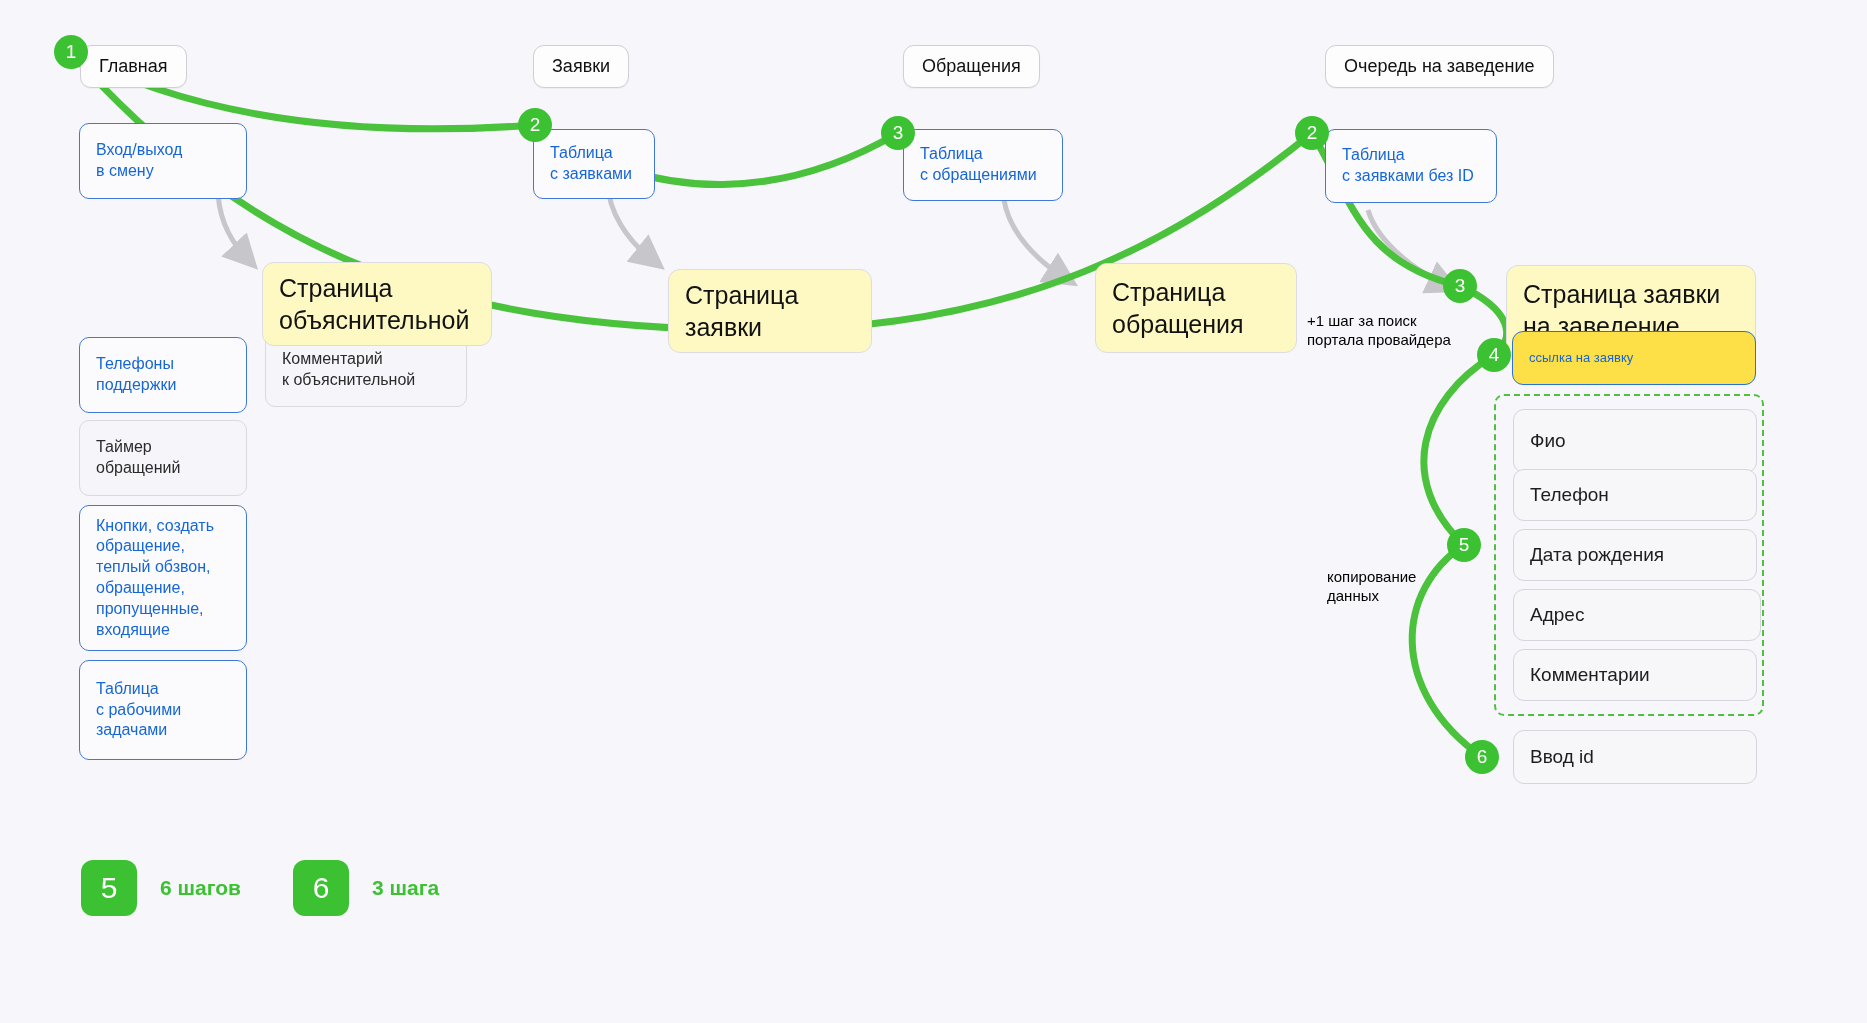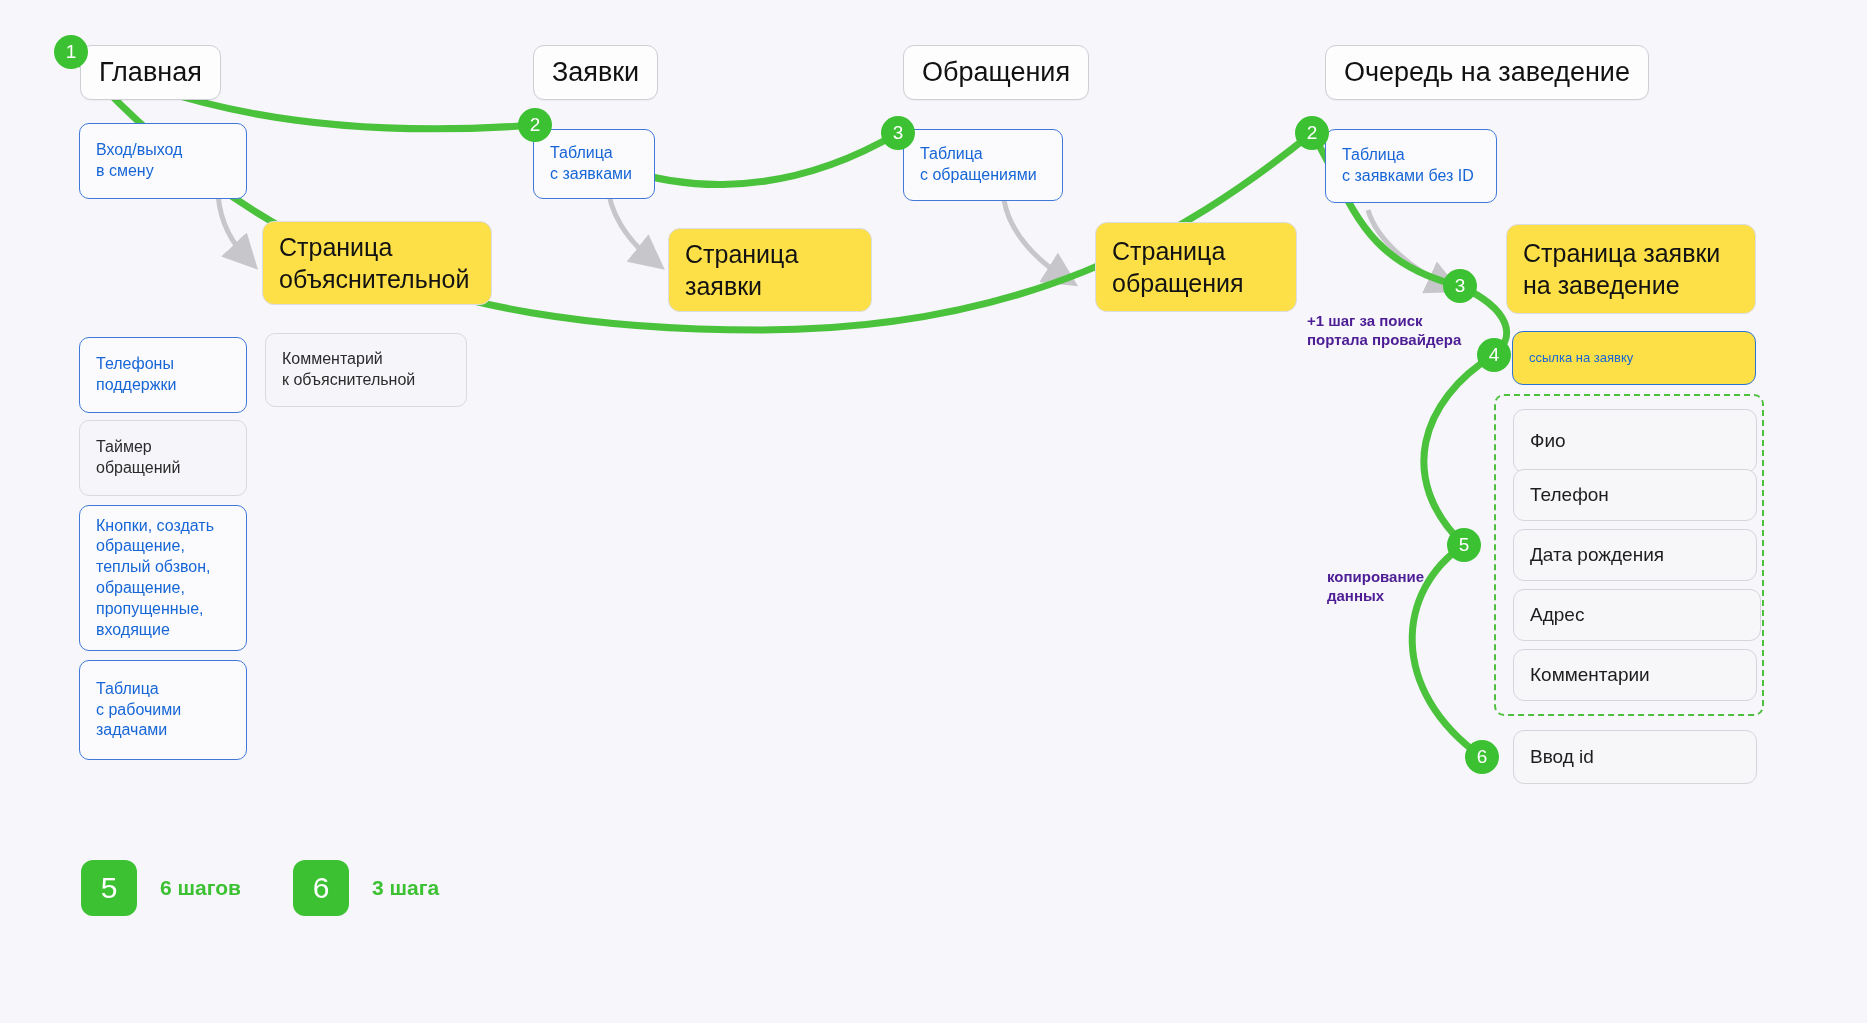--- a/index.html
+++ b/index.html
@@ -32,32 +32,33 @@
     padding: 10px 16px;
     line-height: 1.3;
     white-space: pre-line;
   }
   
   .chip {
     background: #fdfdfe;
     border: 1px solid #cfcfd6;
     border-radius: 11px;
     color: #111111;
-    font-size: 27px;
+    font-size: 18px;
     padding: 9px 18px;
     justify-content: flex-end;
     box-shadow: 0 1px 1px rgba(0,0,0,0.04);
   }
   
   .page {
-    background: #fde047;
+    background: #fef9c3;
     border: 1px solid #dcdce1;
     border-radius: 12px;
     color: #121212;
     font-size: 25px;
+    margin-top: 41px;
   }
   
   .blue {
     background: #fbfbfe;
     border: 1px solid #3f78d8;
     border-radius: 10px;
     color: #1766d6;
     font-size: 16px;
   }
   
@@ -98,25 +99,25 @@
     color: #ffffff;
     font-size: 19px;
     display: flex;
     align-items: center;
     justify-content: center;
     z-index: 6;
   }
   
   .note {
     position: absolute;
-    color: #4c1d95;
+    color: #000000;
     font-size: 15px;
     line-height: 1.25;
     white-space: pre-line;
-    font-weight: bold;
+    font-weight: normal;
   }
   
   .legend-chip {
     position: absolute;
     width: 56px; height: 56px;
     border-radius: 12px;
     background: #3cc132;
     color: #ffffff;
     font-size: 30px;
     display: flex; align-items: center; justify-content: center;

